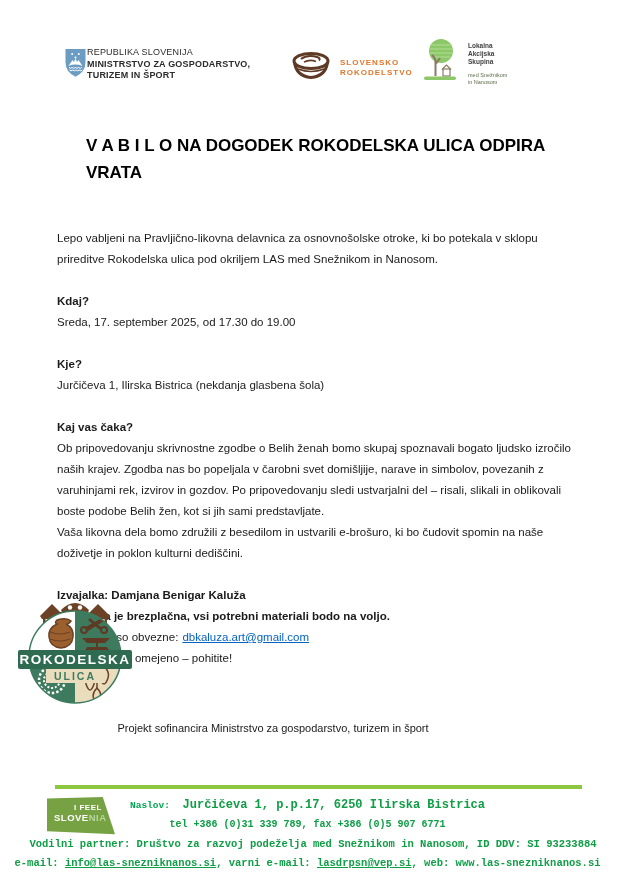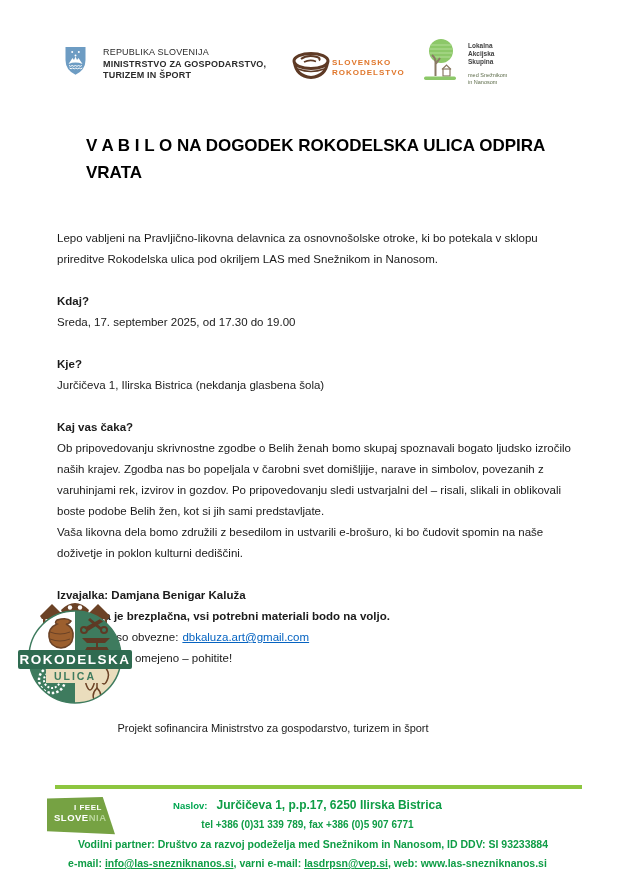--- a/index.html
+++ b/index.html
@@ -6,24 +6,24 @@
   html,body { width:637px; height:887px; }
   body {
     position:relative;
     background:#ffffff;
     font-family:"Liberation Sans", sans-serif;
     color:#1a1a1a;
     overflow:hidden;
   }
   
   .header { position:absolute; top:0; left:0; width:637px; height:110px; }
-  .ministry { position:absolute; left:64px; top:44px; display:flex; align-items:center; gap:16px; }
+  .ministry { position:absolute; left:64px; top:44px; display:flex; align-items:flex-end; }
   .ministry-text { font-size:9px; line-height:11.5px; letter-spacing:.2px; color:#2b2b2b; padding-top:3px; }
   .ministry-text .b { font-weight:bold; }
-  .rokodelstvo { position:absolute; left:290px; top:50px; display:flex; align-items:center; gap:0; }
+  .rokodelstvo { position:absolute; left:290px; top:50px; display:flex; align-items:center; gap:8px; }
   .rokodelstvo-text { font-size:8px; line-height:10px; font-weight:bold; letter-spacing:1px; color:#e0772c; }
   .las { position:absolute; left:422px; top:38px; display:flex; align-items:flex-start; gap:10px; }
   .las-text { padding-top:4px; }
   .las-text .l1 { font-size:6.5px; line-height:8px; font-weight:bold; color:#3f3f3f; }
   .las-text .l2 { font-size:5.5px; line-height:7px; color:#5f6e4c; margin-top:6px; }
 
   
   .title {
     position:absolute; top:132px; left:86px; width:501px;
     text-align:left; font-weight:bold; font-size:17px; line-height:27px; color:#000;
@@ -53,21 +53,21 @@
   .footer-rule { position:absolute; top:785px; left:55px; width:527px; height:4px; background:#8dc63f; }
   .ifeel {
     position:absolute; top:797px; left:47px; width:68px; height:38px;
     background:#76a243;
     clip-path:polygon(0 4%, 82% 0, 100% 98%, 0 90%);
     color:#fff; font-weight:bold; padding:6px 0 0 7px;
   }
   .ifeel .l1 { font-size:8px; line-height:9px; letter-spacing:.5px;padding-left:20px; }
   .ifeel .l2 { font-size:9.5px; line-height:11px; letter-spacing:.5px; }
   .ifeel .lite { color:#b9d69b; }
-  .footer-text { position:absolute; top:798px; left:0; width:615px; text-align:center; }
+  .footer-text { position:absolute; top:798px; left:0; width:615px; text-align:center;font-family:Liberation Mono, monospace; }
   .addr-line { font-size:11px; color:#00a651; }
   .addr-line .label { font-size:9.5px; font-weight:bold; margin-right:6px; }
   .addr-line .value { font-size:12px; font-weight:bold; color:#0f9d46; }
   .tel-line { margin-top:7px; font-size:10px; font-weight:bold; color:#0f9d46; }
   .partner-line { margin-top:8px; font-size:10.5px; font-weight:bold; color:#0f9d46;padding-left:11px; }
   .web-line { margin-top:7px; font-size:10.5px; font-weight:bold; color:#0f9d46; }
   .green-link { color:#0f9d46; text-decoration:underline; cursor:pointer; }
 </style>
 </head>
 <body>

